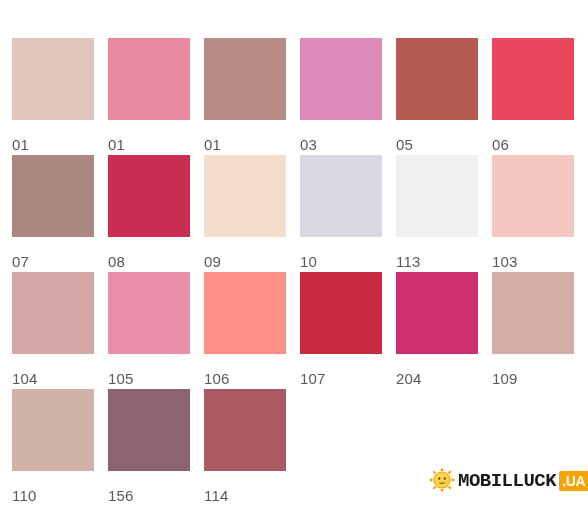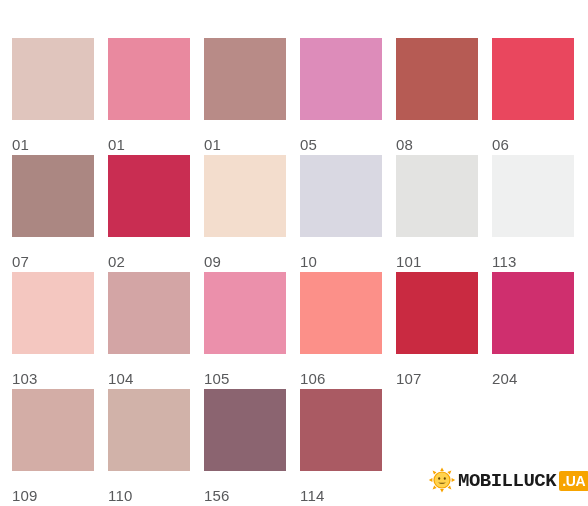--- a/index.html
+++ b/index.html
@@ -113,49 +113,45 @@
       <div class="swatch-cell">
         <span class="swatch-chip" style="background: rgb(233, 137, 159);"></span>
         <span class="swatch-label">01</span>
       </div>
       <div class="swatch-cell">
         <span class="swatch-chip" style="background: rgb(184, 139, 135);"></span>
         <span class="swatch-label">01</span>
       </div>
       <div class="swatch-cell">
         <span class="swatch-chip" style="background: rgb(221, 140, 186);"></span>
+        <span class="swatch-label">03</span>
+      </div>
+      <div class="swatch-cell">
+        <span class="swatch-chip" style="background: rgb(182, 91, 84);"></span>
         <span class="swatch-label">05</span>
-      </div>
-      <div class="swatch-cell">
-        <span class="swatch-chip" style="background: rgb(182, 91, 84);"></span>
-        <span class="swatch-label">08</span>
       </div>
       <div class="swatch-cell">
         <span class="swatch-chip" style="background: rgb(233, 71, 94);"></span>
         <span class="swatch-label">06</span>
       </div>
       <div class="swatch-cell">
         <span class="swatch-chip" style="background: rgb(171, 135, 130);"></span>
         <span class="swatch-label">07</span>
       </div>
       <div class="swatch-cell">
         <span class="swatch-chip" style="background: rgb(201, 45, 82);"></span>
-        <span class="swatch-label">02</span>
+        <span class="swatch-label">08</span>
       </div>
       <div class="swatch-cell">
         <span class="swatch-chip" style="background: rgb(243, 221, 205);"></span>
         <span class="swatch-label">09</span>
       </div>
       <div class="swatch-cell">
         <span class="swatch-chip" style="background: rgb(217, 216, 226);"></span>
         <span class="swatch-label">10</span>
-      </div>
-      <div class="swatch-cell">
-        <span class="swatch-chip" style="background: rgb(227, 227, 225);"></span>
-        <span class="swatch-label">101</span>
       </div>
       <div class="swatch-cell">
         <span class="swatch-chip" style="background: rgb(239, 240, 240);"></span>
         <span class="swatch-label">113</span>
       </div>
       <div class="swatch-cell">
         <span class="swatch-chip" style="background: rgb(244, 199, 192);"></span>
         <span class="swatch-label">103</span>
       </div>
       <div class="swatch-cell">

